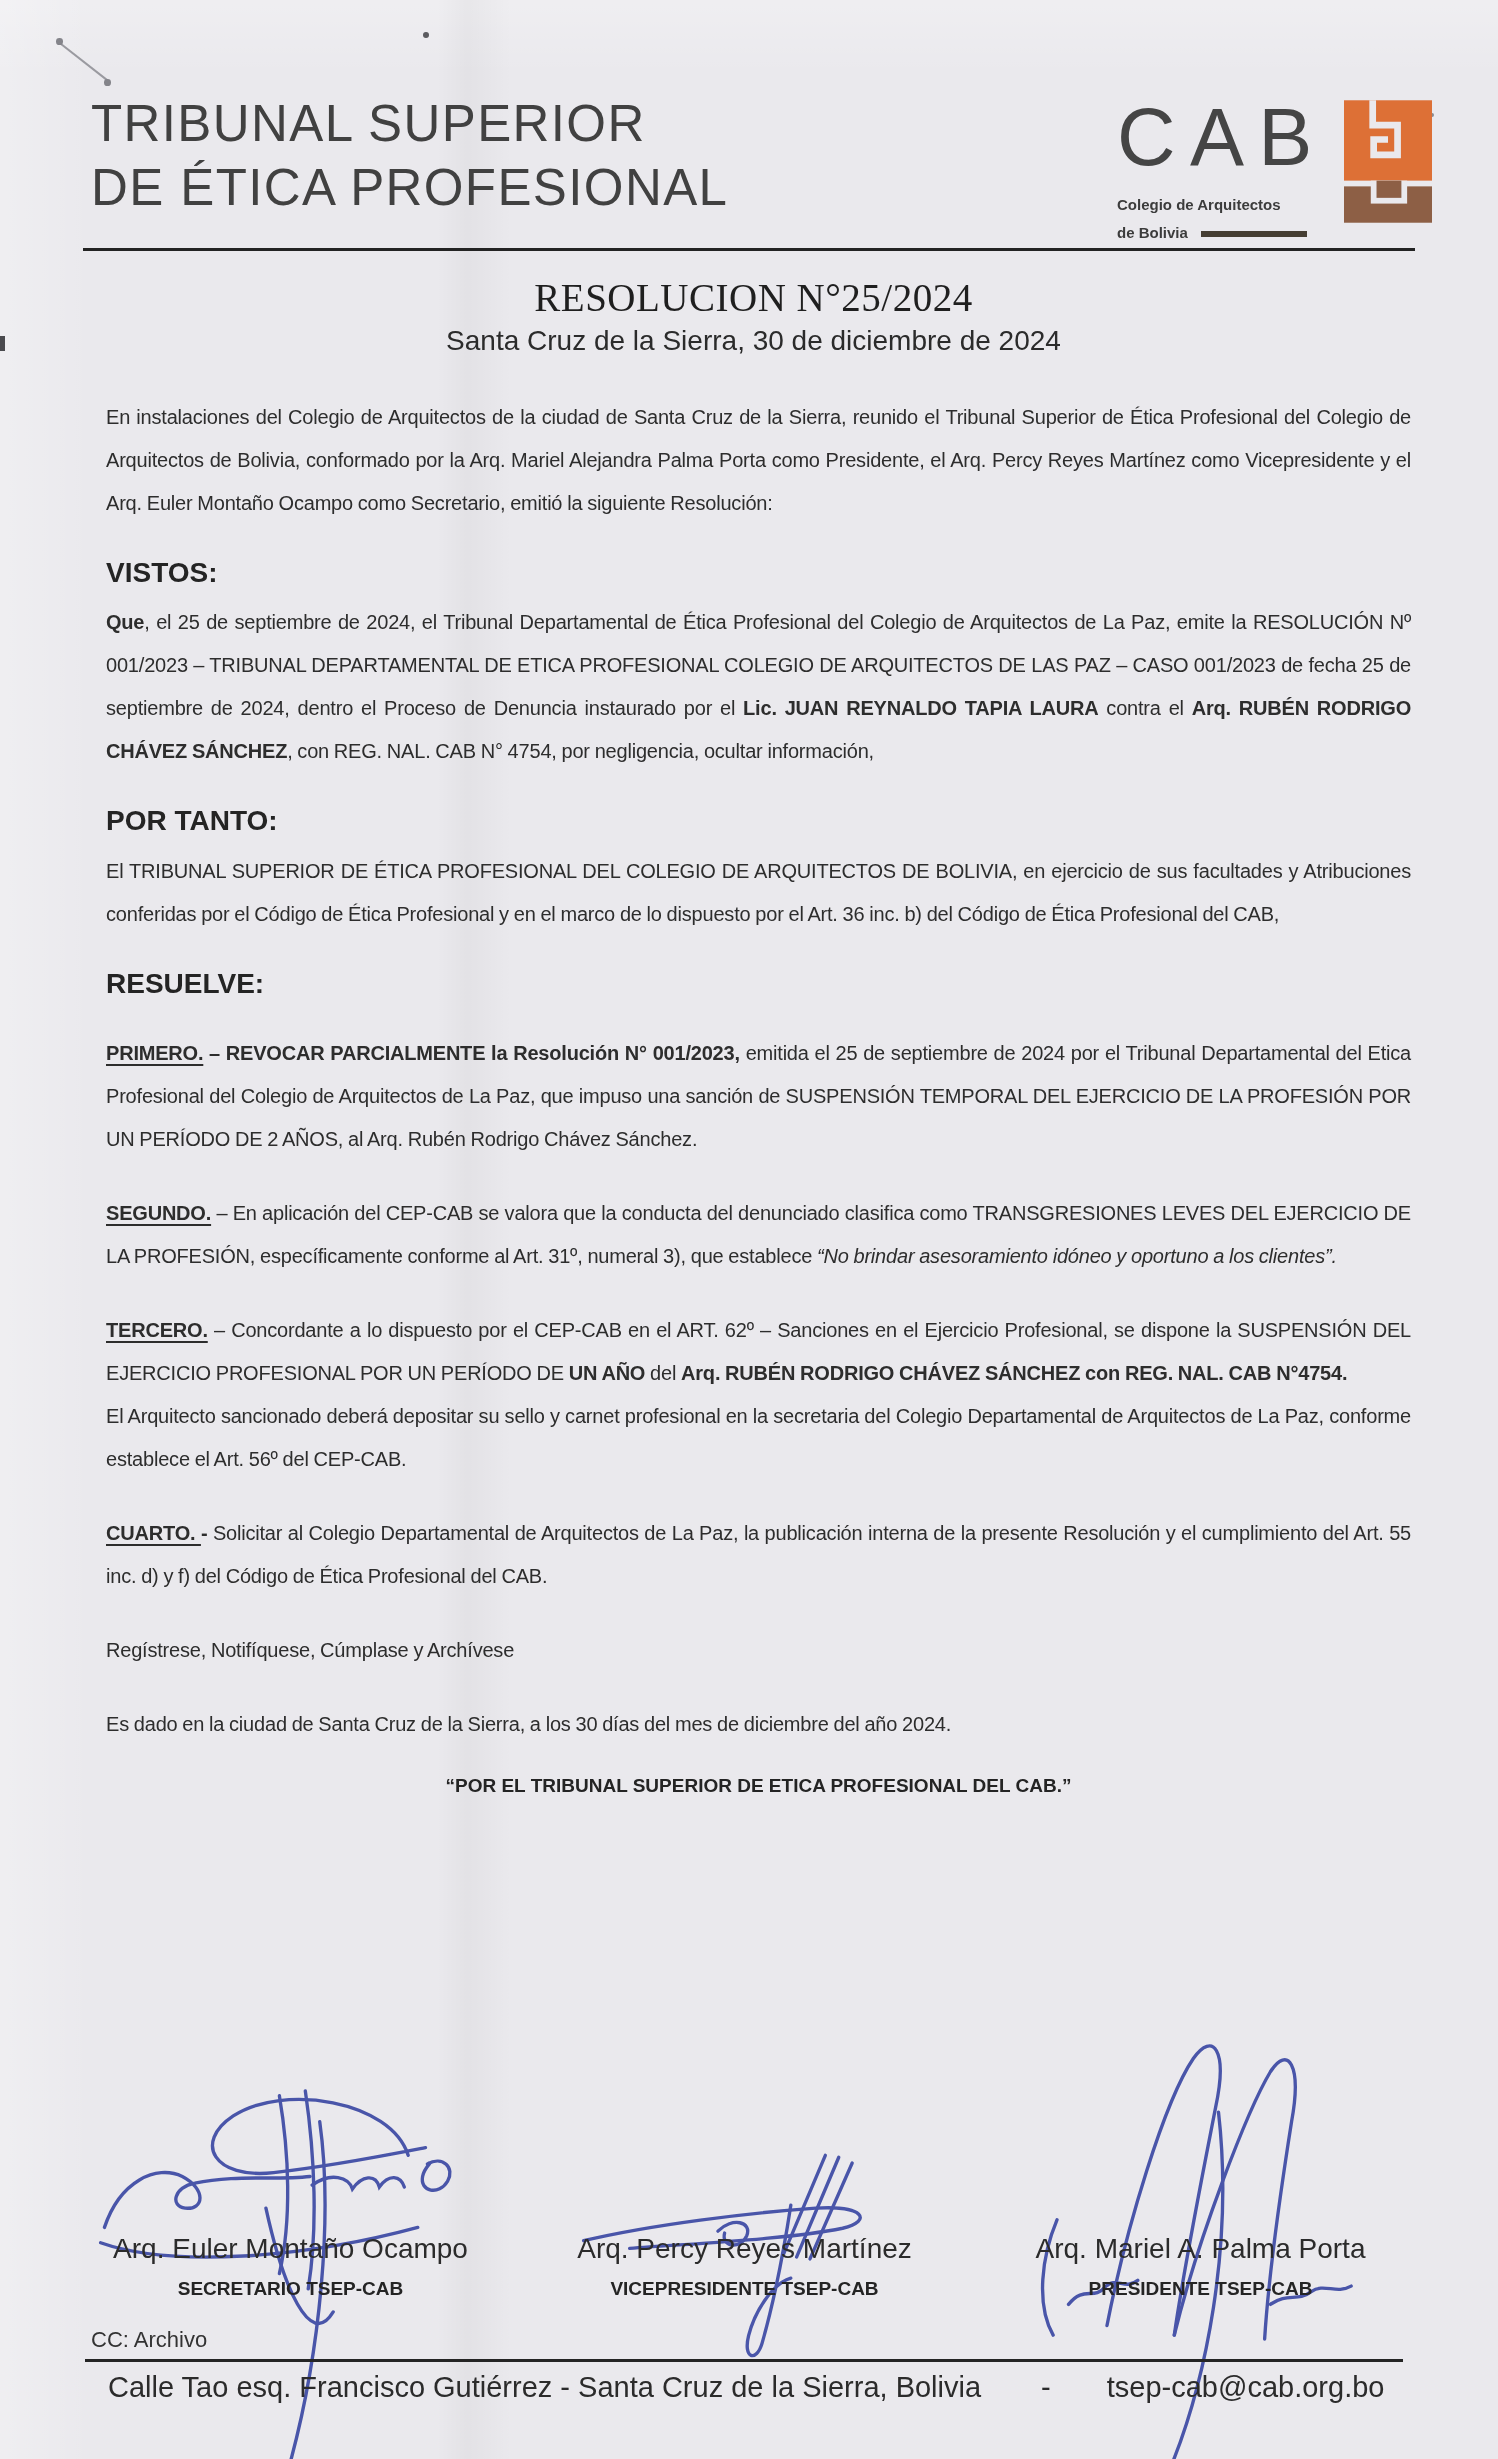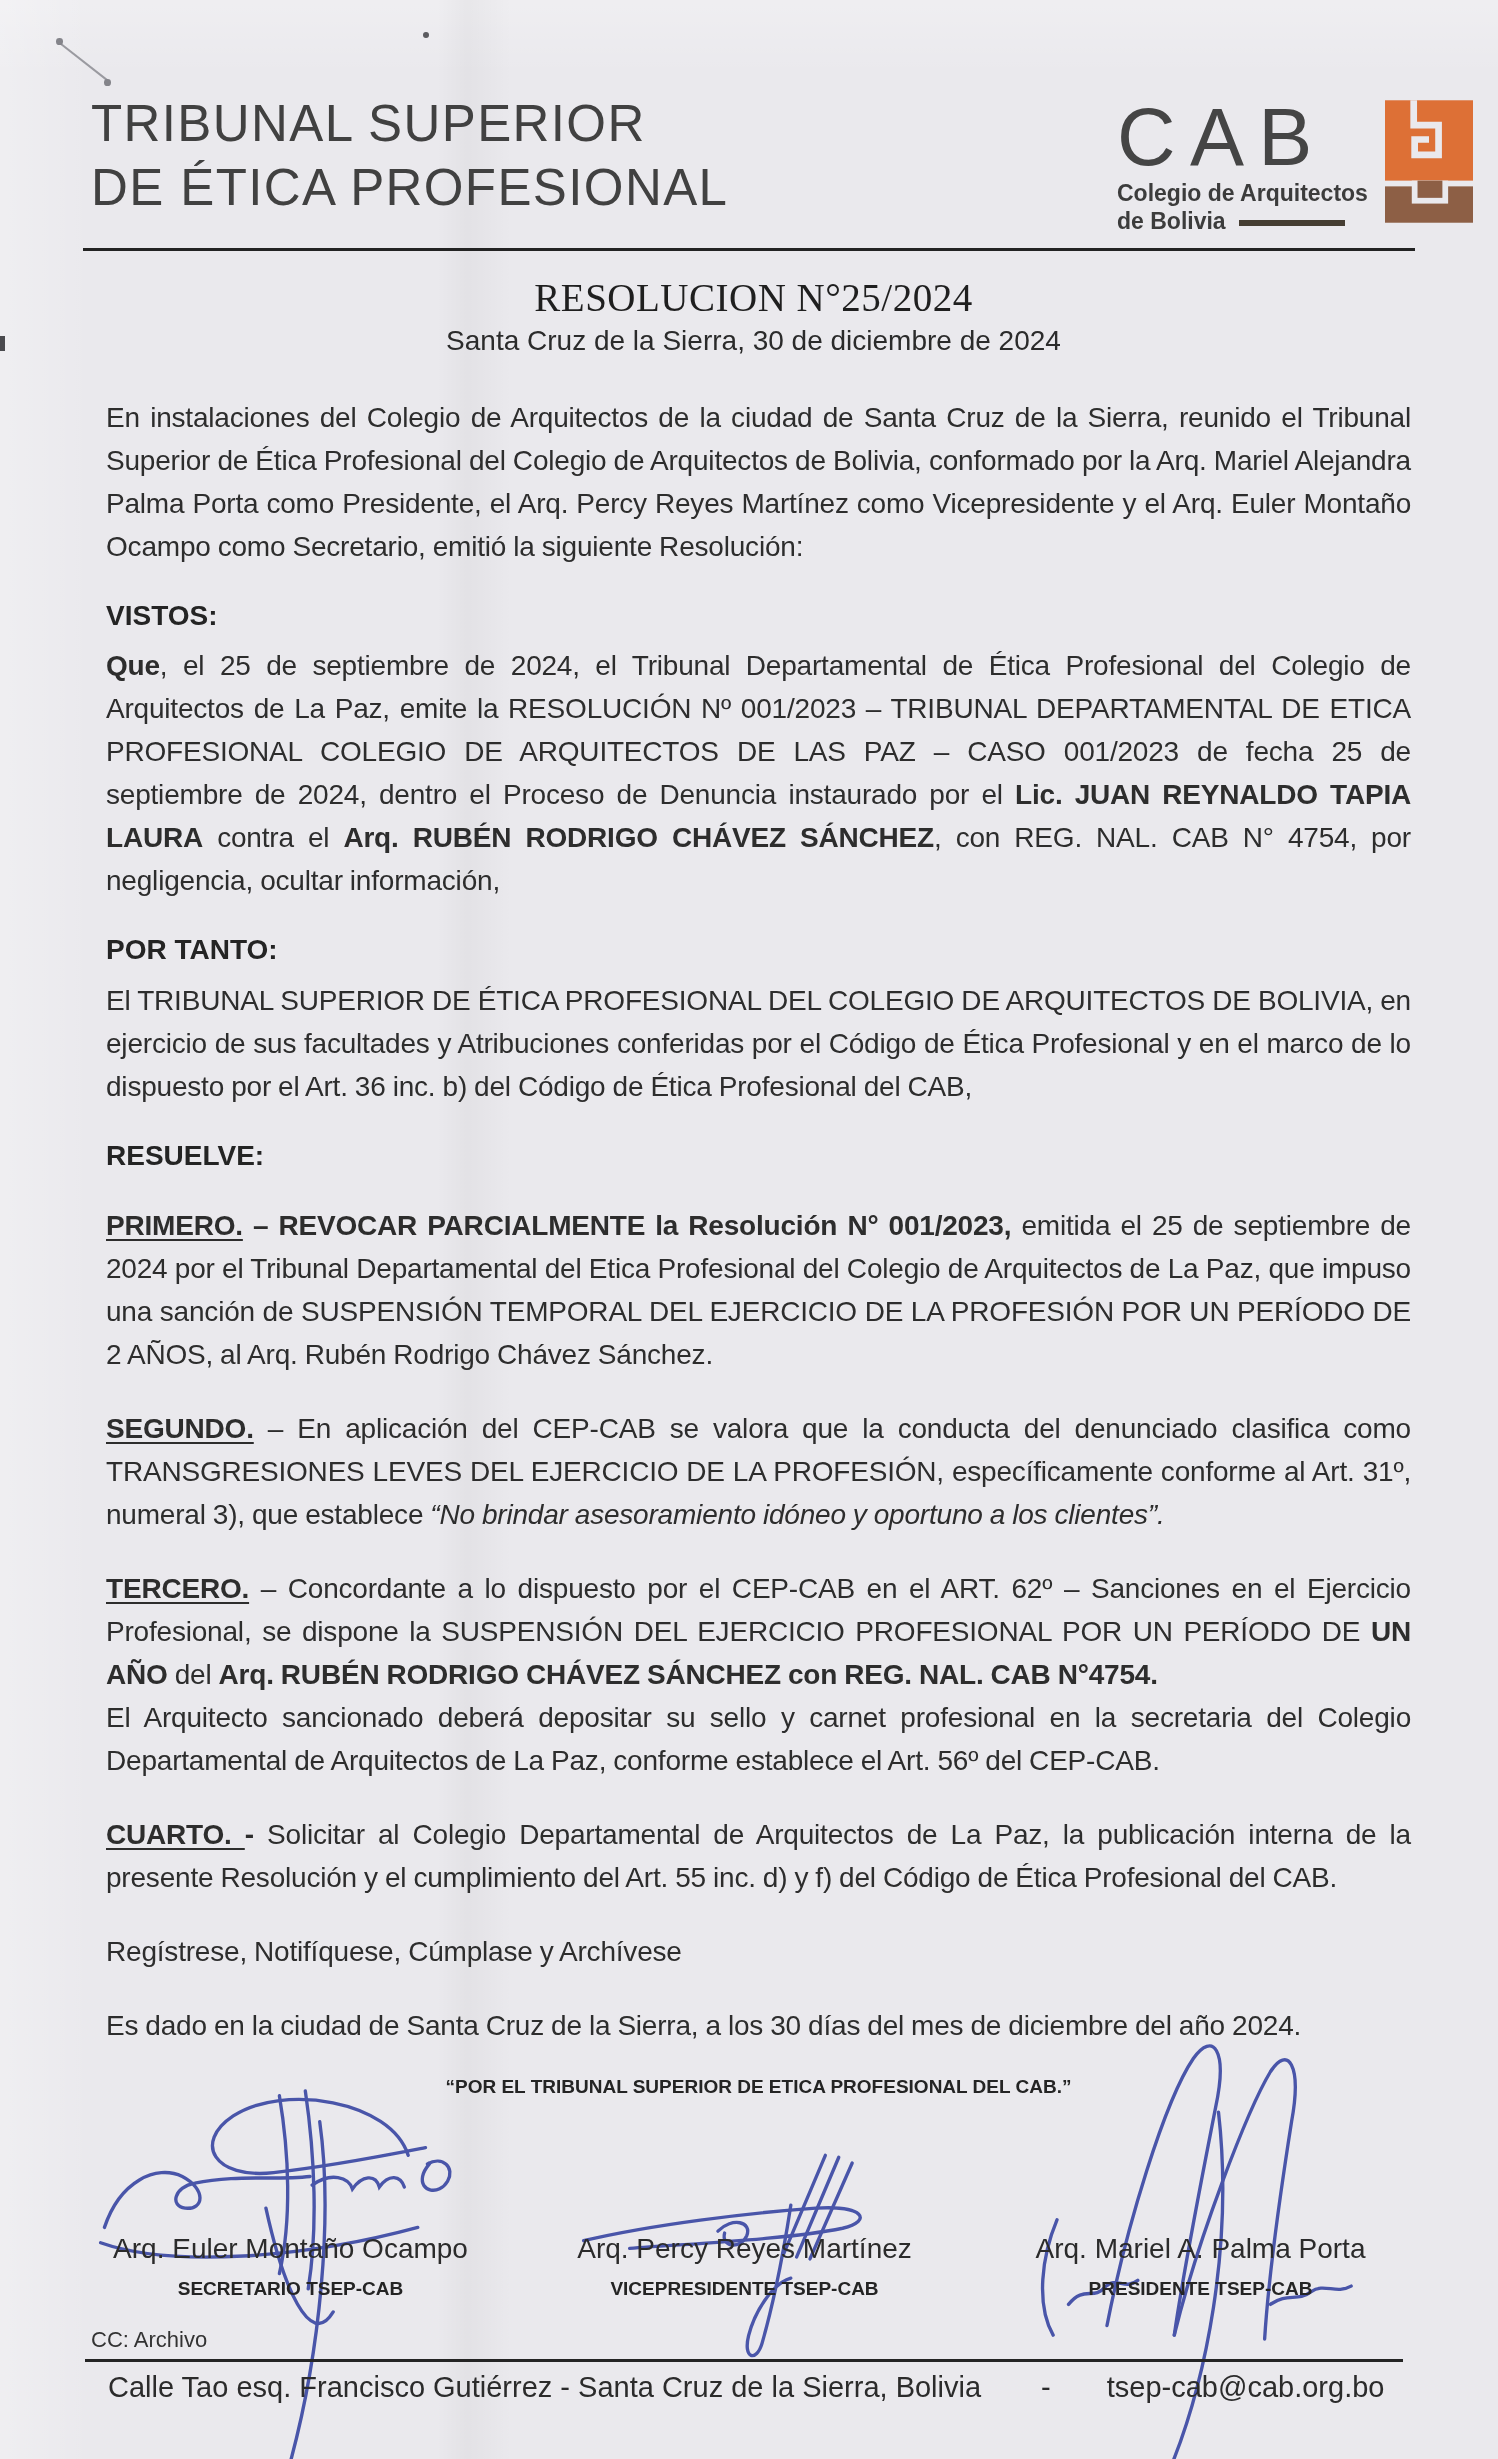--- a/index.html
+++ b/index.html
@@ -28,40 +28,40 @@
     position:absolute;left:91px;top:92px;
     font-size:51px;line-height:64px;letter-spacing:1.4px;
     color:#414141;font-weight:400;
   }
   .logo{position:absolute;left:1117px;top:100px;display:flex;gap:17.3px;align-items:flex-start;}
   .logo-acronym{
     font-size:81px;line-height:75px;letter-spacing:14.4px;
     color:#454545;font-weight:400;
   }
   .logo-name{
-    margin-top:4px;font-size:23px;line-height:28px;font-weight:700;color:#3c3c3c;
+    margin-top:16px;font-size:15px;line-height:28px;font-weight:700;color:#3c3c3c;
   }
   .logo-bar{display:inline-block;width:106px;height:6.7px;background:#463e33;margin-left:13.4px;vertical-align:middle;}
   .logo-mark{display:block;}
 
   .rule{position:absolute;left:83px;top:248px;width:1332px;height:2.9px;background:#232323;}
 
   .title{
     position:absolute;left:0;top:275px;width:100%;
     text-align:center;
     font-family:"Liberation Serif","DejaVu Serif",serif;
     font-weight:400;font-size:39px;letter-spacing:0.5px;color:#1f1f1f;
   }
   .dateline{position:absolute;left:0;top:325px;width:100%;text-align:center;font-size:28px;color:#2b2b2b;}
 
   
   .content{position:absolute;left:0;top:384px;width:100%;}
   .para{
     margin:31px 96px 0 106px;
-    font-size:28px;line-height:43px;
+    font-size:20px;line-height:43px;
     text-align:justify;letter-spacing:-0.2px;word-spacing:-0.5px;
   }
   .para.first{margin-top:11.5px;}
   .para.tight{margin-top:11.5px;}
   .para.cont{margin-top:0;}
   .para.plain{text-align:left;}
   .heading{margin:30px 96px 0 106px;font-size:28px;line-height:35px;font-weight:700;color:#242424;}
   .closing{margin:21px 96px 0 106px;text-align:center;font-weight:700;font-size:19px;line-height:38px;color:#242424;}
 
   

